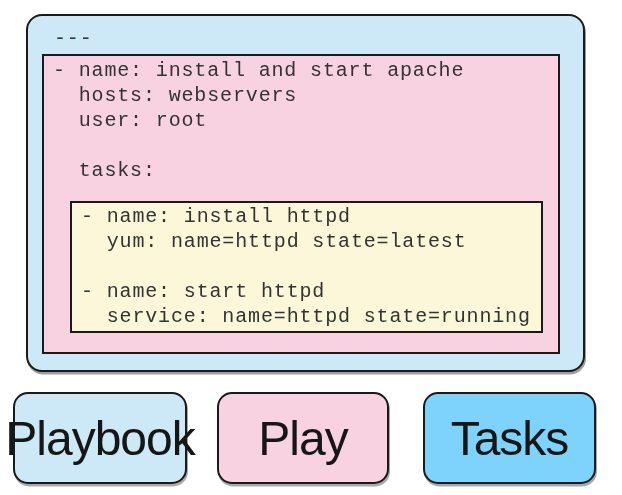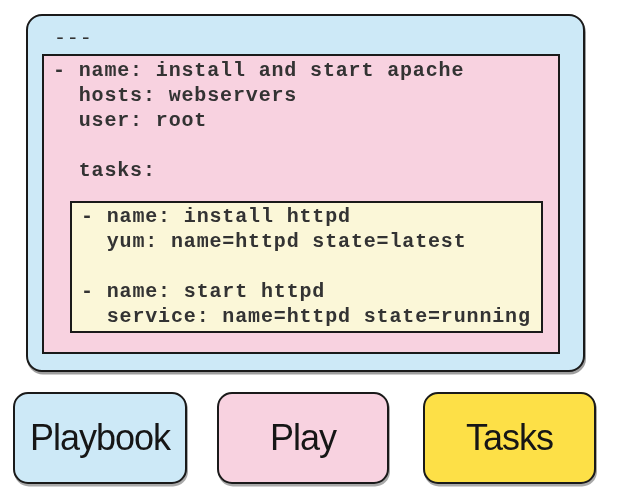--- a/index.html
+++ b/index.html
@@ -81,38 +81,38 @@
   .legend-box {
     position: absolute;
     top: 392px;
     height: 92px;
     border: 2.5px solid #1a1a1a;
     border-radius: 15px;
     box-shadow: 1px 2.5px 0 rgba(40,40,40,0.4);
     display: flex;
     align-items: center;
     justify-content: center;
-    font-size: 36px;
+    font-size: 48px;
     letter-spacing: -1px;
     color: #161616;
   }
   .legend-playbook { left: 13px;  width: 174px; }
   .legend-play     { left: 217px; width: 172px; }
   .legend-tasks    { left: 423px; width: 173px; }
 </style>
 </head>
 <body>
 
 <div class="canvas">
 
   <div class="playbook-box" style="background-color: rgb(205, 233, 247);">
 
     <div class="code yaml-header">---</div>
 
-    <div class="play-box" style="background-color: rgb(248, 210, 224); font-weight: bold;">
+    <div class="play-box" style="background-color: rgb(248, 210, 224);">
 
       <div class="code play-code">- name: install and start apache
   hosts: webservers
   user: root
 
   tasks:</div>
 
       <div class="tasks-box" style="background-color: rgb(251, 247, 216); margin-top: 8px;">
 
         <div class="code tasks-code">- name: install httpd
@@ -125,17 +125,17 @@
   </div>
 
   <div class="legend-box legend-playbook" style="background-color: rgb(205, 233, 247);">
     <span>Playbook</span>
   </div>
 
   <div class="legend-box legend-play" style="background-color: rgb(248, 210, 224); border-radius: 15px;">
     <span>Play</span>
   </div>
 
-  <div class="legend-box legend-tasks" style="background-color: #fde047;">
+  <div class="legend-box legend-tasks" style="background-color: #7dd3fc;">
     <span>Tasks</span>
   </div>
 
 </div>
 
 </body></html>

